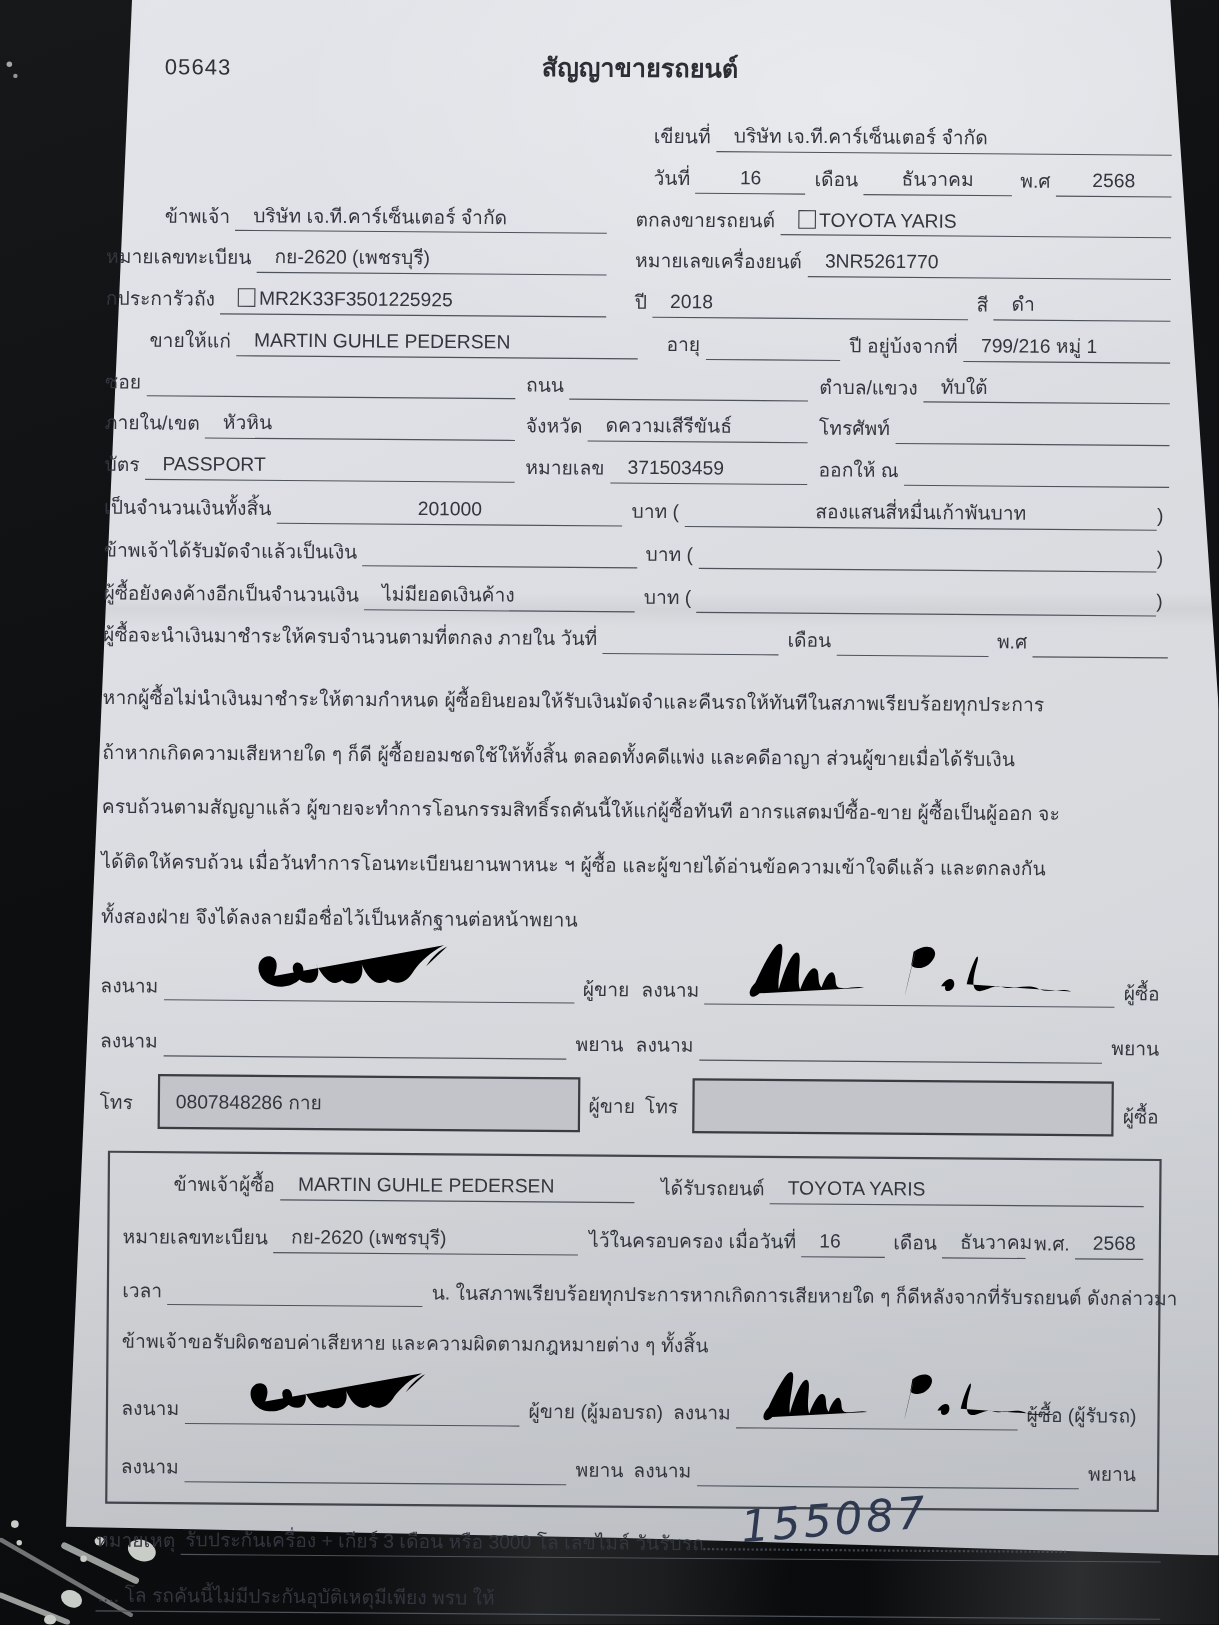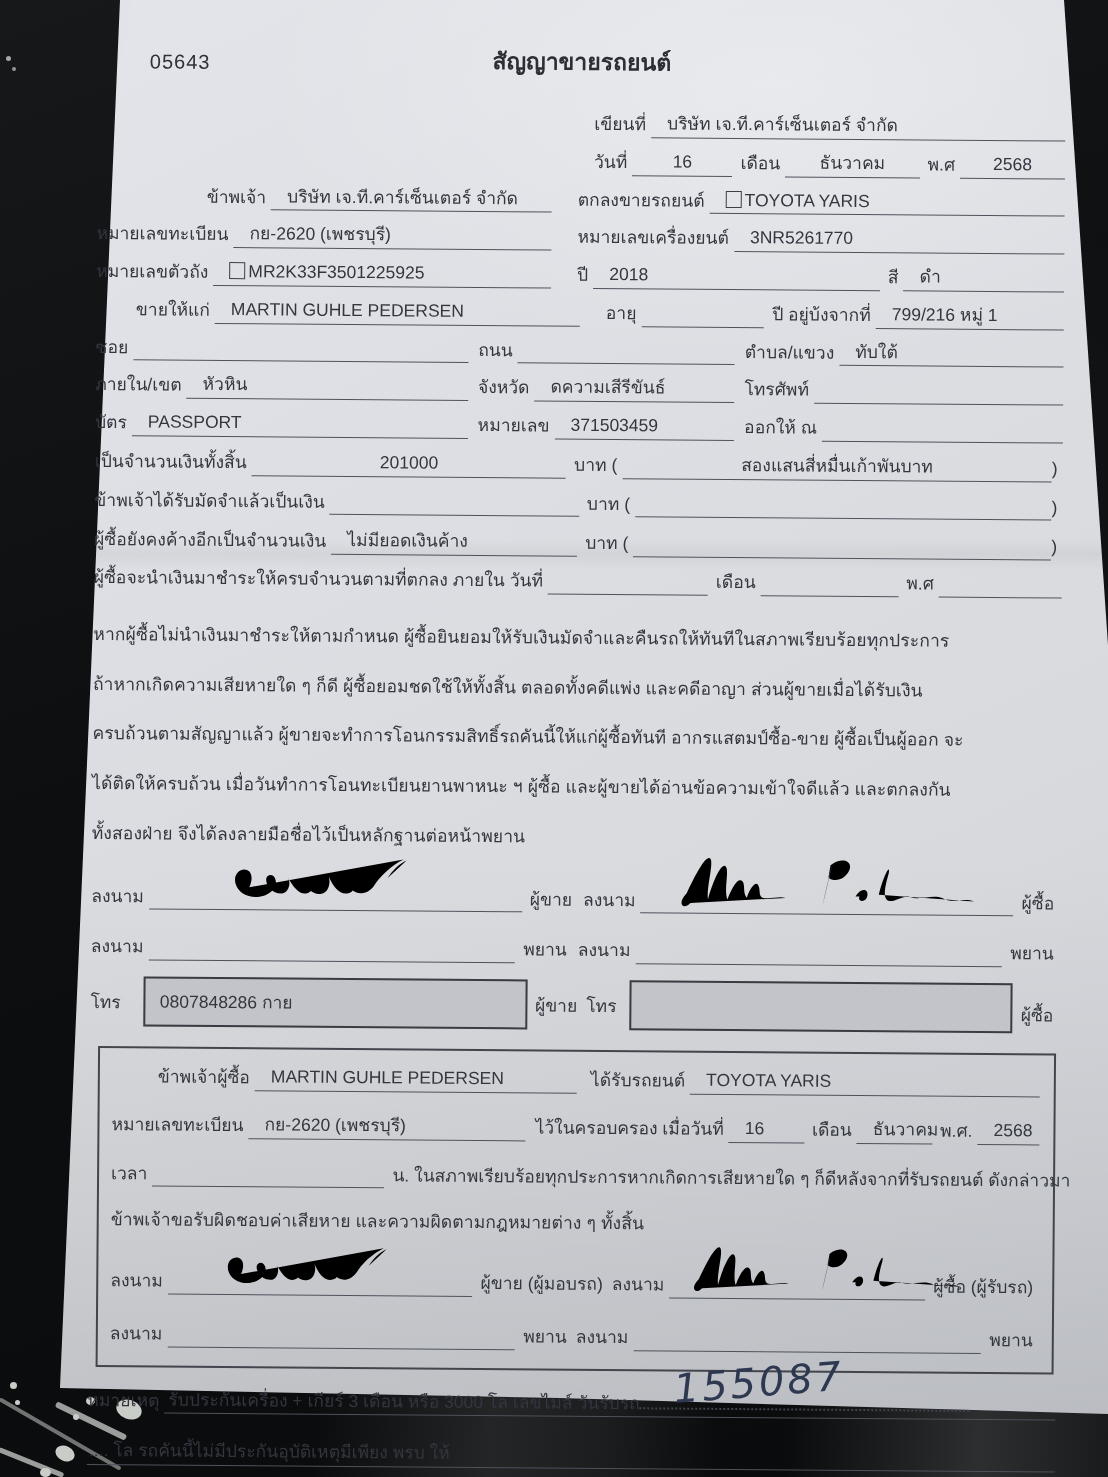--- a/index.html
+++ b/index.html
@@ -47,21 +47,21 @@
   .cb{display:inline-block;width:14px;height:15px;border:1.9px solid #3c3f46;vertical-align:-2px;margin-right:3px;}
   .telbox{flex:1 1 0;height:46px;background:#c2c4c9;border:2px solid #393c42;display:flex;
           align-items:center;padding-left:14px;white-space:nowrap;}
   .bigbox{border:2.5px solid #42454c;margin:20px 2px 0 8px;padding:16px 14px 18px 12px;}
   .sig{position:absolute;pointer-events:none;}
   .dotted{display:inline-block;width:330px;border-bottom:2.6px dotted #40444c;position:relative;height:16px;}
   .hand{position:absolute;left:34px;top:-36px;font-size:40px;font-style:italic;color:#2e3850;
         transform:rotate(-5deg);letter-spacing:3px;font-family:"DejaVu Sans",sans-serif;white-space:nowrap;}
   .mt12{margin-top:12px;} .mt13{margin-top:13px;} .mt14{margin-top:14px;} .mt16{margin-top:16px;}
   .mt20{margin-top:20px;} .mt26{margin-top:26px;} .mt28{margin-top:28px;} .mt36{margin-top:36px;}
-  .ind70{margin-left:110px;} .ind40{margin-left:40px;} .ind46{margin-left:46px;}
+  .ind70{margin-left:53px;} .ind40{margin-left:40px;} .ind46{margin-left:46px;}
   .halfright{margin-left:497px;}
   .s-label{padding-left:8px;}
 </style>
 </head>
 <body>
 
 <svg width="0" height="0" style="position:absolute">
   <defs>
     <g id="sigThai">
       <path d="M30,34 C40,10 12,12 16,30 C20,46 44,48 54,36 C60,28 54,18 48,23 C44,27 50,40 62,40 C70,40 72,28 68,23 C76,38 84,44 92,37 C97,32 92,22 88,27 C85,31 92,42 102,40 C111,38 111,26 109,22 C115,36 123,43 132,38 C137,34 135,25 131,27 C127,30 133,41 144,39 C150,38 154,33 157,28 C163,20 172,11 184,5"></path>
@@ -131,21 +131,21 @@
         <span class="fill l"><span>กย-2620 (เพชรบุรี)</span></span>
       </span>
       <span class="colR">
         <span class="lbl">หมายเลขเครื่องยนต์</span>
         <span class="fill l"><span>3NR5261770</span></span>
       </span>
     </div>
 
     <div class="row mt12">
       <span class="colL">
-        <span class="lbl">หมายเลขตัวถัง</span>
+        <span class="lbl">กประการัวถัง</span>
         <span class="fill l"><span class="cb"></span><span>MR2K33F3501225925</span></span>
       </span>
       <span class="colR">
         <span class="lbl">ปี</span>
         <span class="fill l" style="flex:2.1"><span>2018</span></span>
         <span class="lbl s-label">สี</span>
         <span class="fill l" style="flex:1.1"><span>ดำ</span></span>
       </span>
     </div>
 
@@ -282,21 +282,21 @@
       <span class="telbox" style="margin-left:8px">
           <span></span>
         </span>
       <span class="lbl s-label" style="padding-bottom:6px">ผู้ซื้อ</span>
     </div>
 
     <div class="bigbox">
       <div class="row">
         <span class="lbl ind46">ข้าพเจ้าผู้ซื้อ</span>
         <span class="fill l" style="flex:0 0 300px"><span>MARTIN GUHLE  PEDERSEN</span></span>
-        <span class="lbl" style="margin-left:14px">ได้รับรถยนต์</span>
+        <span class="lbl" style="margin-left:24px">ได้รับรถยนต์</span>
         <span class="fill l"><span>TOYOTA YARIS</span></span>
       </div>
       <div class="row" style="margin-top:22px">
         <span class="lbl">หมายเลขทะเบียน</span>
         <span class="fill l" style="flex:0 0 255px"><span>กย-2620 (เพชรบุรี)</span></span>
         <span class="lbl" style="margin-left:10px">ไว้ในครอบครอง เมื่อวันที่</span>
         <span class="fill l" style="flex:1"><span>16</span></span>
         <span class="lbl s-label">เดือน</span>
         <span class="fill l" style="flex:1"><span>ธันวาคม</span></span>
         <span class="lbl s-label">พ.ศ.</span>

